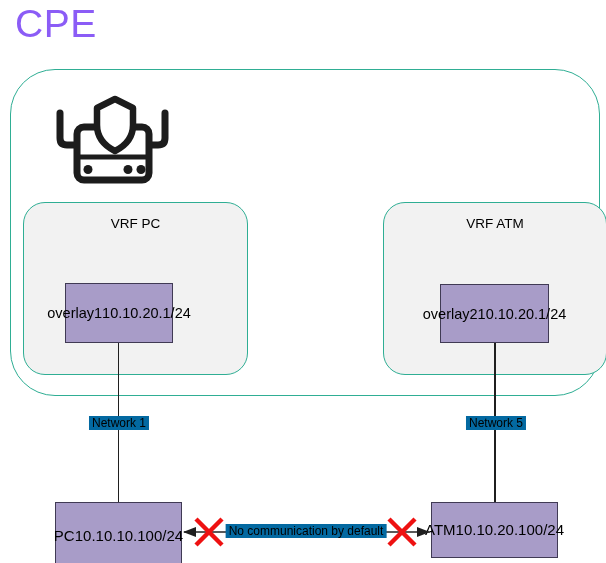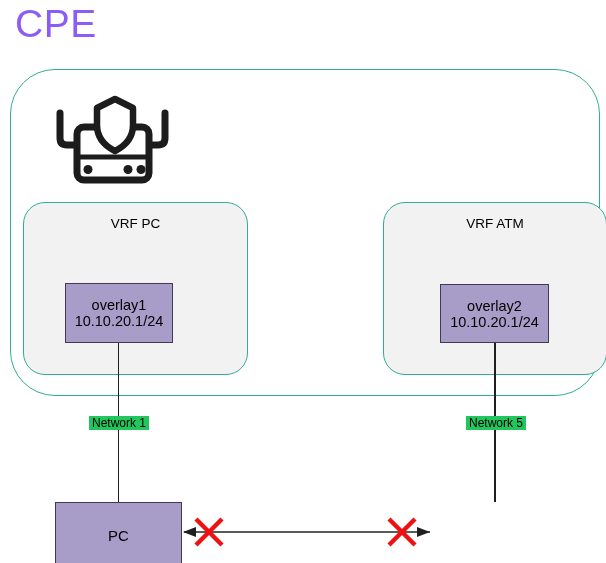--- a/index.html
+++ b/index.html
@@ -47,21 +47,21 @@
     margin-top: 13px;
     font-size: 13.5px;
     color: #000;
   }
   .node {
     position: absolute;
     background: #a89cc8;
     border: 1.6px solid #403a54;
     box-sizing: border-box;
     display: flex;
-    flex-direction: column;
+    flex-direction: row;
     align-items: center;
     justify-content: center;
     text-align: center;
     font-size: 14.5px;
     line-height: 16px;
     color: #000;
   }
   .node-overlay1 { left: 65px;  top: 283px; width: 108px; height: 60px; }
   .node-overlay2 { left: 440px; top: 284px; width: 109px; height: 59px; }
   .node-pc  { left: 55px;  top: 502px; width: 127px; height: 68px; font-size: 15px; }
@@ -69,21 +69,21 @@
   .vline {
     position: absolute;
     width: 1.5px;
     background: #1f1f1f;
   }
   .vline-1 { left: 117.5px; top: 343px; height: 159px; }
   .vline-2 { left: 494px;   top: 343px; height: 159px; }
   .label-on-line {
     position: absolute;
     transform: translate(-50%, -50%);
-    background: #22c55e;
+    background: #0369a1;
     padding: 0 3px;
     font-size: 12px;
     white-space: nowrap;
     color: #000;
     z-index: 3;
   }
   .net1-label { left: 119px; top: 423px; }
   .net2-label { left: 496px; top: 423px; }
   .nocomm-label { left: 306px; top: 531px; z-index: 3; }
   .hline {
@@ -157,30 +157,36 @@
   </div>
 
   <div class="vline vline-1"></div>
   <div class="vline vline-2"></div>
 
   <span class="label-on-line net1-label">Network 1</span>
   <span class="label-on-line net2-label">Network 5</span>
 
   <div class="node node-pc">
     <span>PC</span>
+    <span>10.10.10.100/24</span>
   </div>
 
+  <div class="node node-atm">
+    <span>ATM</span>
+    <span>10.10.20.100/24</span>
+  </div>
 
   <div class="hline"></div>
   <div class="arrowhead arrowhead-left"></div>
   <div class="arrowhead arrowhead-right"></div>
 
   <svg class="red-x red-x-left" width="34" height="32" viewBox="0 0 34 32">
     <line x1="4" y1="3" x2="30" y2="29" stroke="#ee1111" stroke-width="4.5"></line>
     <line x1="30" y1="3" x2="4" y2="29" stroke="#ee1111" stroke-width="4.5"></line>
   </svg>
   <svg class="red-x red-x-right" width="34" height="32" viewBox="0 0 34 32">
     <line x1="4" y1="3" x2="30" y2="29" stroke="#ee1111" stroke-width="4.5"></line>
     <line x1="30" y1="3" x2="4" y2="29" stroke="#ee1111" stroke-width="4.5"></line>
   </svg>
 
+  <span class="label-on-line nocomm-label">No communication by default</span>
 
 </div>
 
 </body></html>

